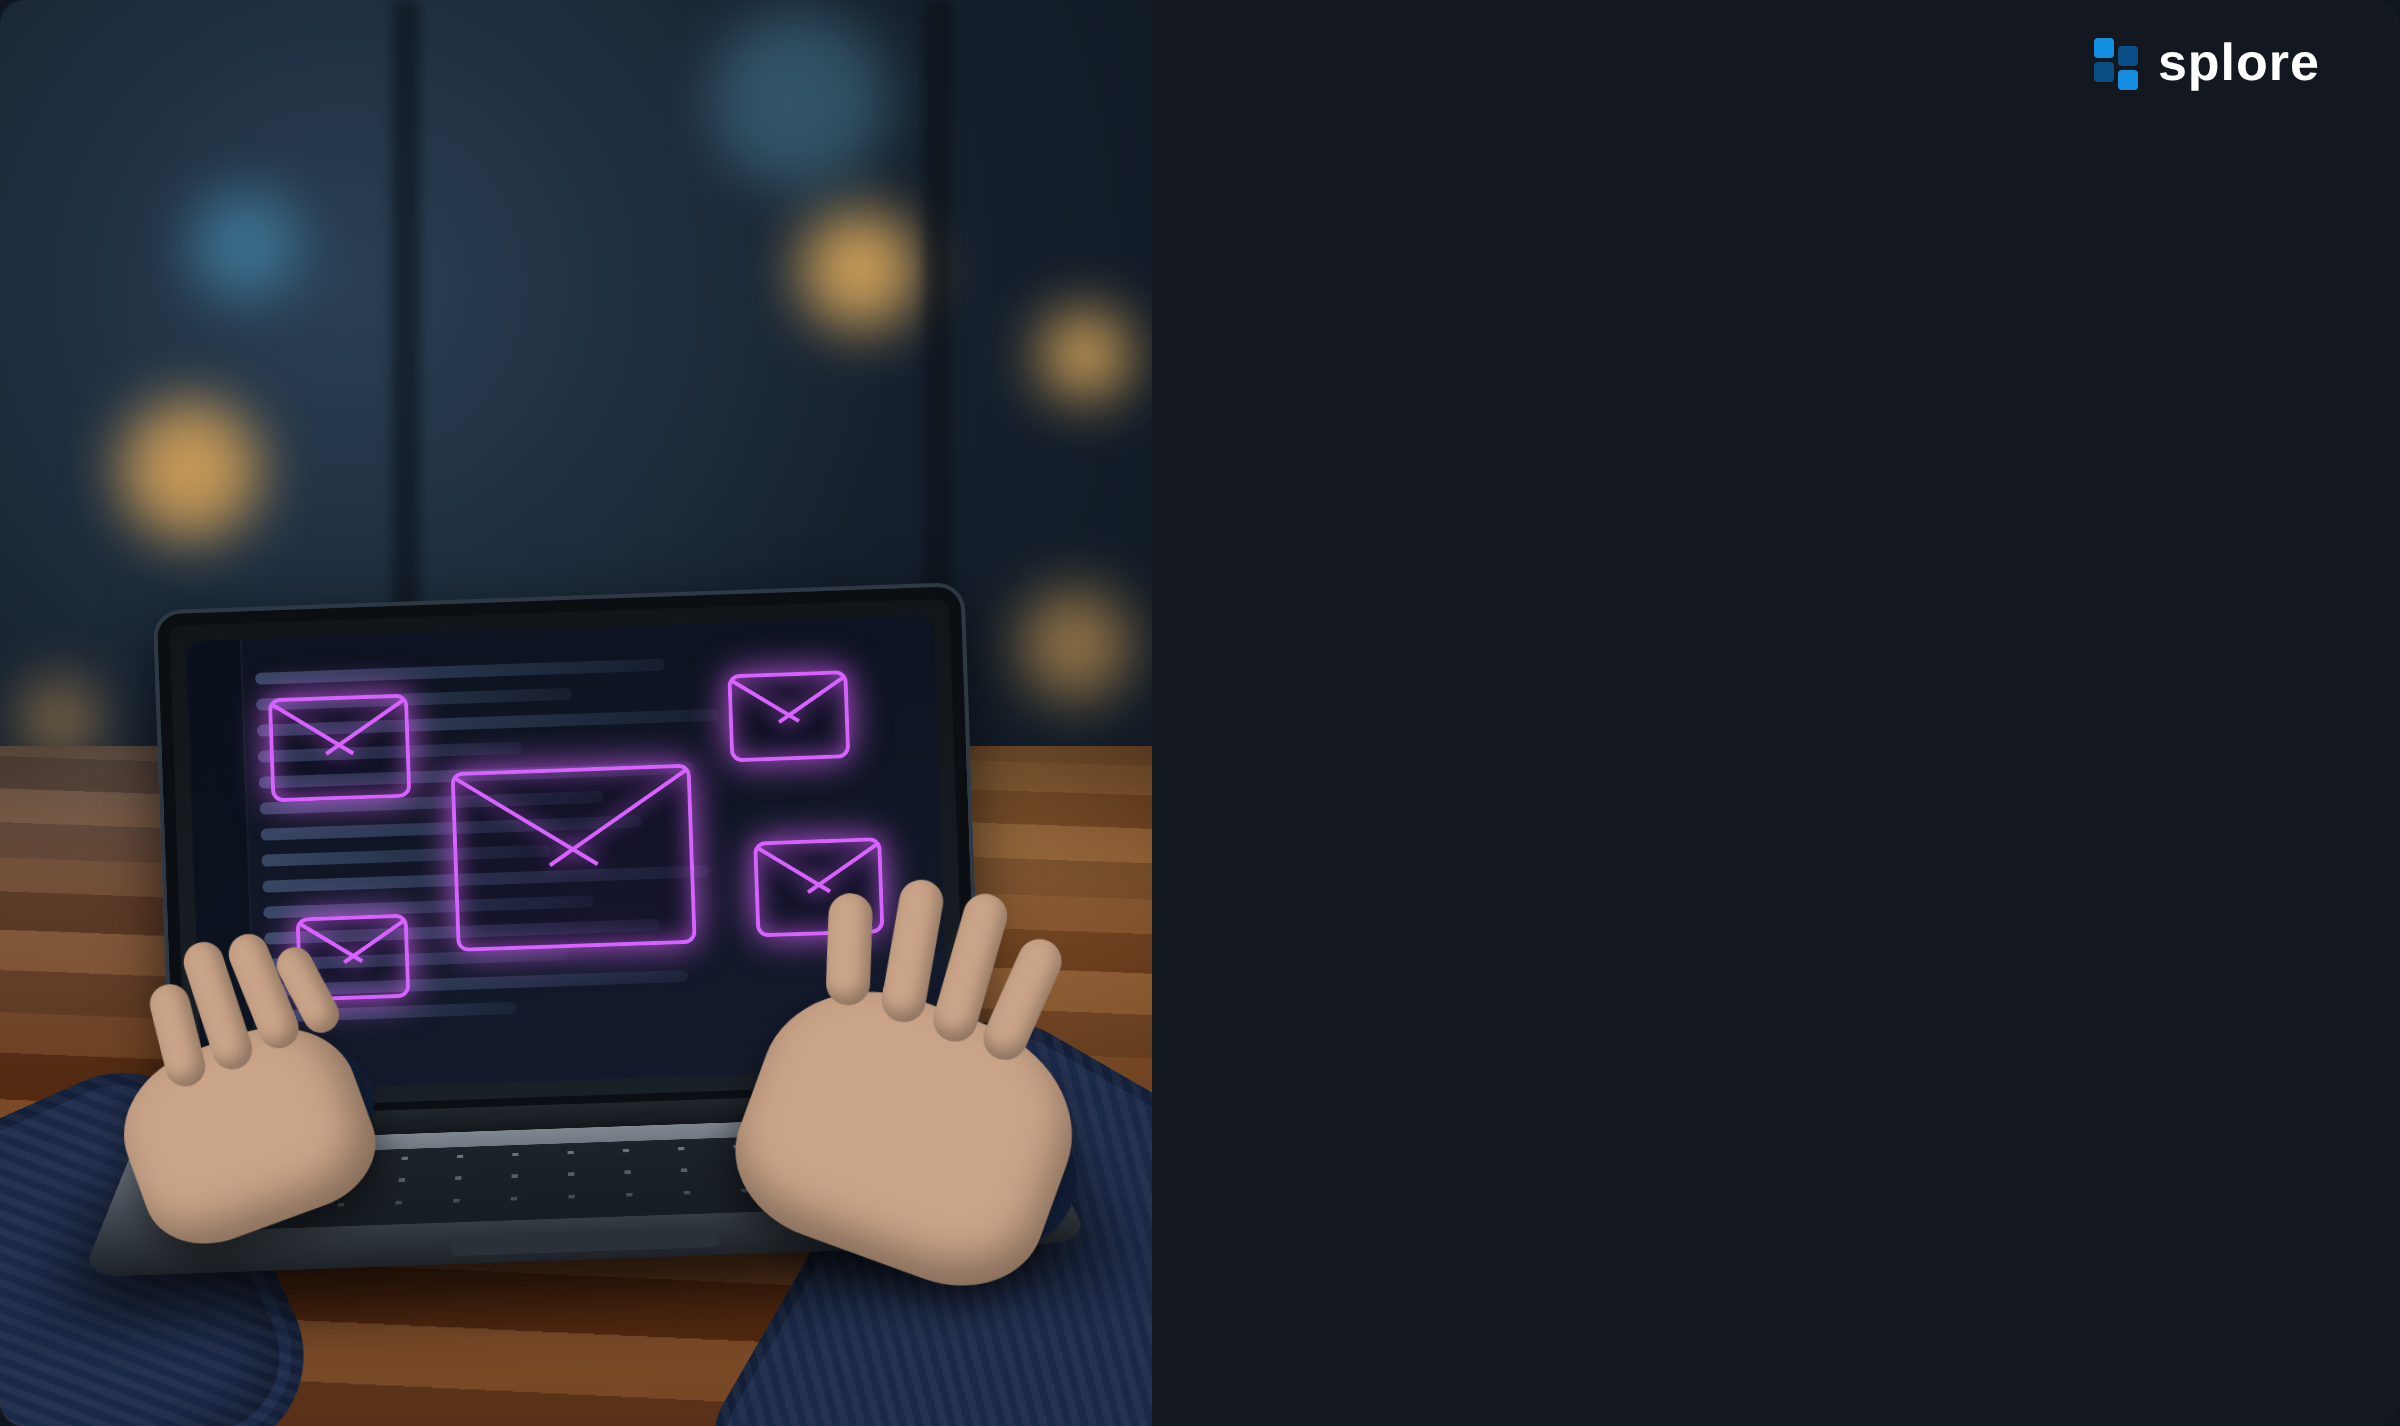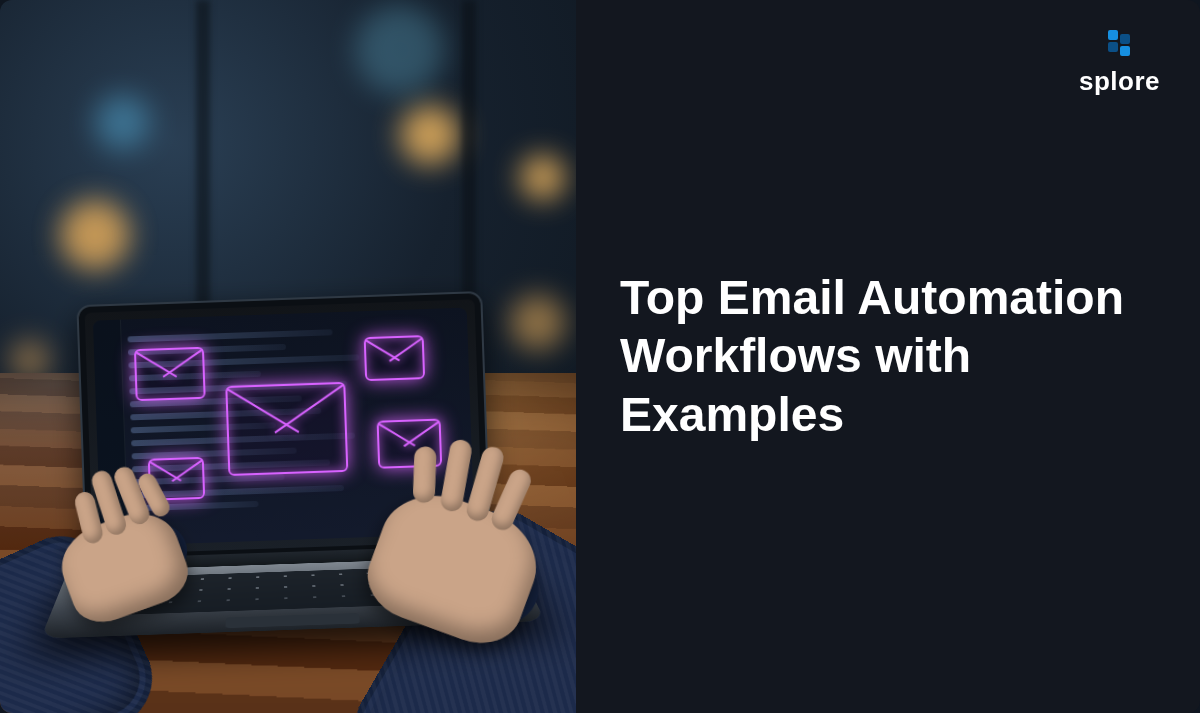--- a/index.html
+++ b/index.html
@@ -157,22 +157,22 @@
 
     
     .right {
       flex: 1;
       background: #13171f;
       position: relative;
       padding: 0 44px;
       display:flex; align-items:center;
     }
     .logo {
-      position: absolute; top: 30px; right: 40px;
-      display: flex; align-items: center; gap: 10px; flex-direction: column;
+      position: absolute; top: 16px; right: 40px;
+      display: flex; align-items: center; gap: 10px;
     }
     .logo-mark { width: 22px; height: 26px; position: relative; }
     .logo-mark .sq { position:absolute; width:10px; height:10px; border-radius:2px; }
     .logo-mark .a{ left:0; top:0; background:#168fe0;}
     .logo-mark .b{ right:0; top:4px; background:#0b4f86;}
     .logo-mark .c{ left:0; bottom:4px; background:#0b4f86;}
     .logo-mark .d{ right:0; bottom:0; background:#168fe0;}
     .logo-text{
       color:#fff; font-weight:600; font-size:26px; letter-spacing:.5px;
     }
@@ -257,16 +257,15 @@
   <div class="right">
     <div class="logo">
       <span class="logo-mark">
         <i class="sq a"></i>
           <i class="sq b"></i>
           <i class="sq c"></i>
           <i class="sq d"></i>
       </span>
       <span class="logo-text">splore</span>
     </div>
-    <h1 class="headline">Top Email Automation Workflows with Examples</h1>
   </div>
 
 </div>
 
 </body></html>

